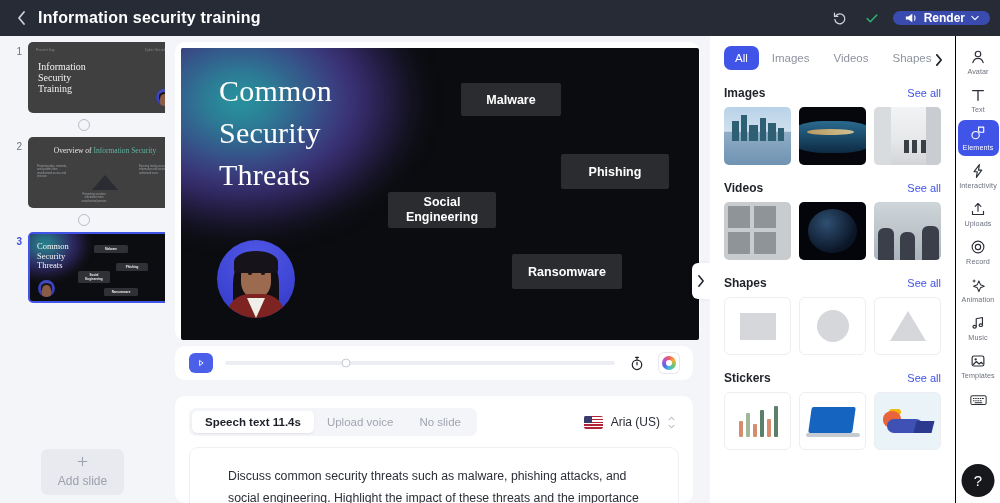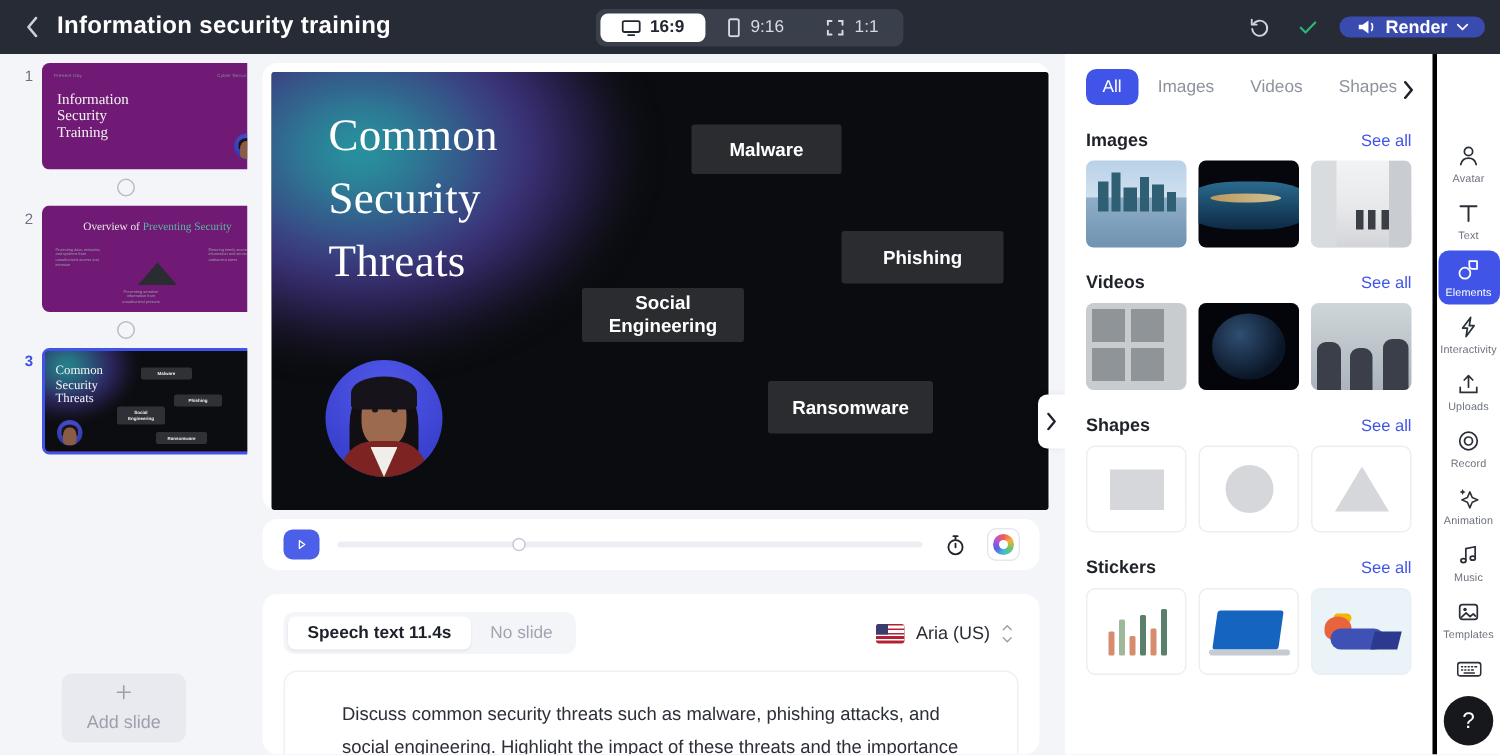--- a/index.html
+++ b/index.html
@@ -67,21 +67,21 @@
     background: #f4f5f9;
     position: relative; overflow: hidden;
     padding-top: 6px;
   }
   .slide-row { display: flex; padding: 0 8px; margin-bottom: 0; }
   .slide-num { width: 14px; font-size: 10px; color: #6b7280; text-align: right; padding-top: 4px; flex:0 0 14px;}
   .slide-num.active { color: #3f51e0; font-weight: bold; }
   .slide-thumb-wrap { position: relative; margin-left: 6px; }
   .slide-thumb {
     width: 154px; height: 71px; border-radius: 5px; overflow: hidden;
-    background: #701a75; position: relative; cursor: pointer;
+    background: #404040; position: relative; cursor: pointer;
     border: 2px solid transparent;
     padding-left: 42px;
   }
   .slide-thumb.selected { border-color: #4054e8; }
   .transition-dot {
     height: 24px; display:flex; align-items:center; justify-content:center;
     margin-left: 20px; width:128px;
   }
   .transition-dot .circ {
     width: 12px; height: 12px; border-radius: 50%;
@@ -268,22 +268,22 @@
                        transform: skewX(-8deg); border-radius:2px; }
   .st-laptop .base { position:absolute; left:6px; top:40px; width:54px; height:4px; background:#c6cbd2; border-radius:2px; }
   .st-person { background:#eaf3f8; }
   .st-person .body { position:absolute; left:12px; top:26px; width:36px; height:14px; background:#3f51b5; border-radius:7px; }
   .st-person .hair { position:absolute; left:8px; top:18px; width:18px; height:16px; background:#e8643c; border-radius:50% 50% 40% 40%; }
   .st-person .lap { position:absolute; left:40px; top:28px; width:18px; height:12px; background:#2b3a8f; transform:skewX(-14deg); }
   .st-person .leg { position:absolute; left:14px; top:16px; width:12px; height:6px; background:#f2b705; border-radius:3px; }
 
   
   .rail {
-    width: 45px; flex: 0 0 45px; background:#ffffff; border-left:3px solid #000000;
-    display:flex; flex-direction:column; align-items:center; padding-top:8px; position:relative;justify-content:center;
+    width: 45px; flex: 0 0 45px; background:#ffffff; border-left:1px solid #000000;
+    display:flex; flex-direction:column; align-items:center; padding-top:8px; position:relative;
   }
   .rail-item {
     width:41px; padding:5px 0 4px 0; border-radius:7px;
     display:flex; flex-direction:column; align-items:center; gap:2px; cursor:pointer; margin-bottom:2px;
   }
   .rail-item.active { background:#4054e8; }
   .rail-item .lbl { font-size:7.2px; color:#6c727d; letter-spacing:.1px; }
   .rail-item.active .lbl { color:#fff; }
   .rail-item.active svg { stroke:#fff; fill:none; }
   .kb { margin-top:6px; cursor:pointer; }
@@ -299,41 +299,20 @@
 <div id="app">
 
   <div class="header">
     <div class="back-btn">
       <svg width="9" height="14" viewBox="0 0 9 14">
           <path d="M7 1L2 7l5 6" fill="none" stroke="#cbd0da" stroke-width="1.8" stroke-linecap="round" stroke-linejoin="round"></path>
         </svg>
     </div>
     <div class="doc-title">Information security training</div>
 
-    <div class="ratio-group">
-      <div class="ratio-item active">
-        <svg width="13" height="13" viewBox="0 0 16 16">
-            <rect x="1" y="2.5" width="14" height="9" rx="1.4" fill="none" stroke="#22262f" stroke-width="1.5"></rect>
-            <path d="M5.5 14h5" stroke="#22262f" stroke-width="1.5" stroke-linecap="round"></path>
-          </svg>
-        <span>16:9</span>
-      </div>
-      <div class="ratio-item">
-        <svg width="10" height="13" viewBox="0 0 12 16">
-            <rect x="2" y="1" width="8" height="14" rx="1.5" fill="none" stroke="#d7dae2" stroke-width="1.5"></rect>
-          </svg>
-        <span>9:16</span>
-      </div>
-      <div class="ratio-item">
-        <svg width="13" height="13" viewBox="0 0 16 16">
-            <path d="M2 5.5V2.5h3M11 2.5h3v3M14 10.5v3h-3M5 13.5H2v-3" fill="none" stroke="#d7dae2" stroke-width="1.6" stroke-linecap="round"></path>
-          </svg>
-        <span>1:1</span>
-      </div>
-    </div>
 
     <div class="header-right">
       <div class="icon-btn">
         <svg width="15" height="15" viewBox="0 0 18 18">
             <path d="M4.2 6.3A6 6 0 1 1 3.4 10" fill="none" stroke="#cfd3dc" stroke-width="1.5" stroke-linecap="round"></path>
             <path d="M3 2.6v3.9h3.9" fill="none" stroke="#cfd3dc" stroke-width="1.5" stroke-linecap="round" stroke-linejoin="round"></path>
           </svg>
       </div>
       <div class="icon-btn">
         <svg width="14" height="14" viewBox="0 0 16 16">
@@ -378,21 +357,21 @@
         </div>
       </div>
       <div class="transition-dot">
           <div class="circ"></div>
         </div>
 
       <div class="slide-row">
         <div class="slide-num">2</div>
         <div class="slide-thumb-wrap">
           <div class="slide-thumb">
-            <div class="t2-title"><span>Overview of </span><i>Preventing Security</i></div>
+            <div class="t2-title"><span>Overview of </span><i>Information Security</i></div>
             <div class="t2-blk" style="left:7px;top:26px;">Protecting data, networks, and systems from unauthorized access and intrusion</div>
             <div class="t2-blk" style="right:7px;top:26px;">Ensuring timely access to information and services for authorized users</div>
             <div class="t2-tri"></div>
             <div class="t2-blk" style="left:47px;top:54px;text-align:center;">Preventing sensitive information from unauthorized persons</div>
           </div>
         </div>
       </div>
       <div class="transition-dot">
           <div class="circ"></div>
         </div>
@@ -488,20 +467,21 @@
         </div>
         <div class="color-wheel">
             <div class="cw-ring"></div>
           </div>
       </div>
 
       <div class="speech-card">
         <div class="speech-top">
           <div class="seg">
             <div class="seg-item active">Speech text 11.4s</div>
+            <div class="seg-item">Upload voice</div>
             <div class="seg-item">No slide</div>
           </div>
           <div class="voice-sel">
             <div class="flag">
               <div class="stripe" style="top:1.8px"></div>
                 <div class="stripe" style="top:4.6px"></div>
               <div class="stripe" style="top:7.4px"></div>
                 <div class="stripe" style="top:10.2px"></div>
               <div class="canton"></div>
             </div>

